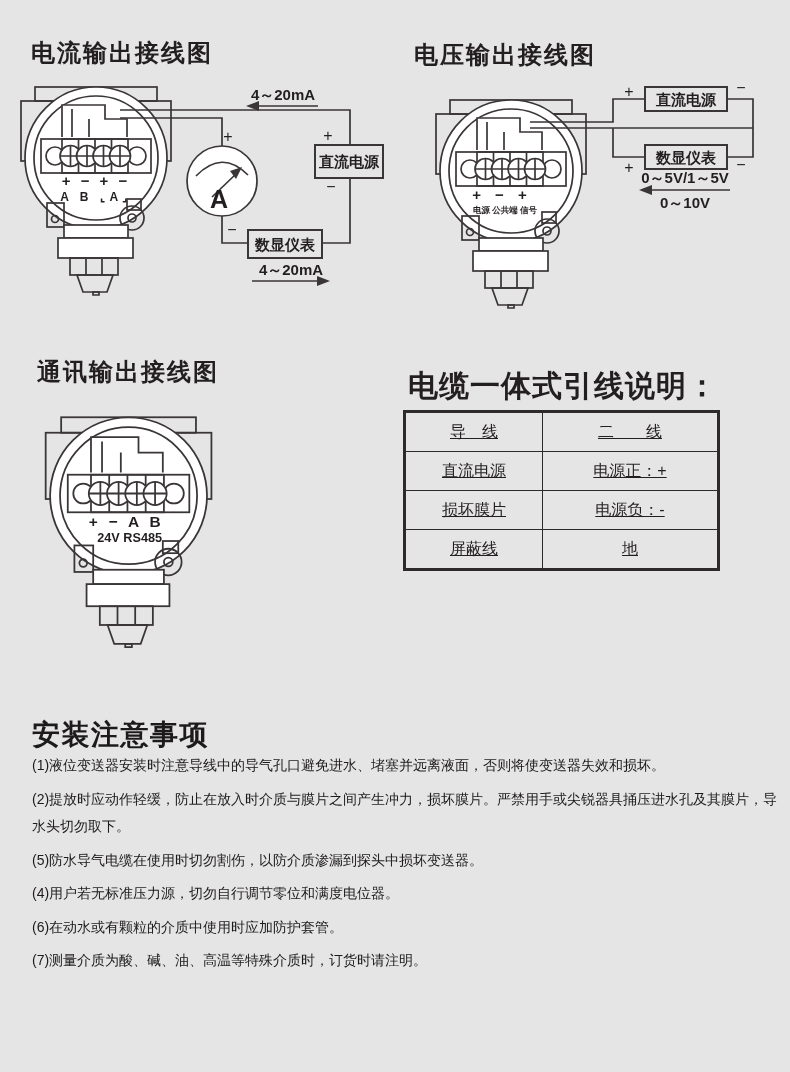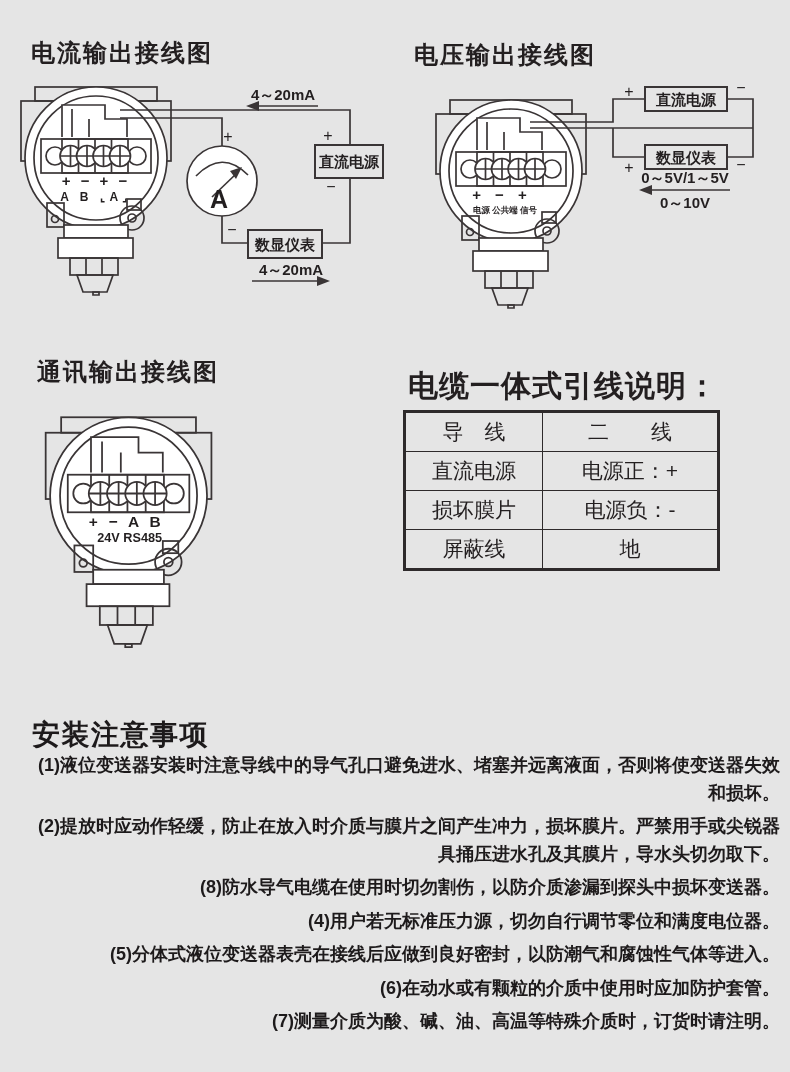--- a/index.html
+++ b/index.html
@@ -13,31 +13,31 @@
   }
   .table-title{
     position:absolute;font-size:30px;font-weight:600;letter-spacing:1px;color:#231f20;white-space:nowrap;
   }
   svg text{fill:#231f20;}
   .cable-table{
     position:absolute;left:403px;top:410px;border-collapse:collapse;table-layout:fixed;
   }
   .cable-table td{
     border:1.5px solid #2e2a2b;text-align:center;vertical-align:middle;
-    font-size:21px;font-weight:500;color:#231f20;height:38px;padding:0;white-space:pre;
+    font-size:16px;font-weight:500;color:#231f20;height:38px;padding:0;white-space:pre;text-decoration:underline;
   }
   .cable-table{border:3px solid #2e2a2b;}
   .col-wire{width:136px;}
   .col-role{width:174px;}
   .notes-title{
     position:absolute;left:32px;top:706px;font-size:28px;font-weight:700;letter-spacing:1.5px;color:#1d1a1b;margin-top:10px;
   }
   .notes{
-    position:absolute;left:32px;top:752px;width:748px;font-size:18px;line-height:27.5px;
-    font-weight:700;color:#1d1a1b;text-align:right;
+    position:absolute;left:32px;top:752px;width:748px;font-size:14px;line-height:27.5px;
+    font-weight:400;color:#1d1a1b;
   }
   .notes p{margin:0 0 6px 0;}
 </style>
 </head>
 <body>
 
 <div class="page">
 
   <div class="diagram-title" style="left:31px;top:37px">电流输出接线图</div>
   <div class="diagram-title" style="left:414px;top:39px">电压输出接线图</div>
@@ -237,20 +237,19 @@
       <td>屏蔽线</td>
       <td>地</td>
     </tr>
   </tbody>
     </table>
 
   <div class="notes-title">安装注意事项</div>
   <div class="notes">
     <p>(1)液位变送器安装时注意导线中的导气孔口避免进水、堵塞并远离液面，否则将使变送器失效和损坏。</p>
     <p>(2)提放时应动作轻缓，防止在放入时介质与膜片之间产生冲力，损坏膜片。严禁用手或尖锐器具捅压进水孔及其膜片，导水头切勿取下。</p>
-    <p>(8)防水导气电缆在使用时切勿割伤，以防介质渗漏到探头中损坏变送器。</p>
+    <p>(5)防水导气电缆在使用时切勿割伤，以防介质渗漏到探头中损坏变送器。</p>
     <p>(4)用户若无标准压力源，切勿自行调节零位和满度电位器。</p>
-    <p>(5)分体式液位变送器表壳在接线后应做到良好密封，以防潮气和腐蚀性气体等进入。</p>
     <p>(6)在动水或有颗粒的介质中使用时应加防护套管。</p>
     <p>(7)测量介质为酸、碱、油、高温等特殊介质时，订货时请注明。</p>
   </div>
 
 </div>
 
 </body></html>

